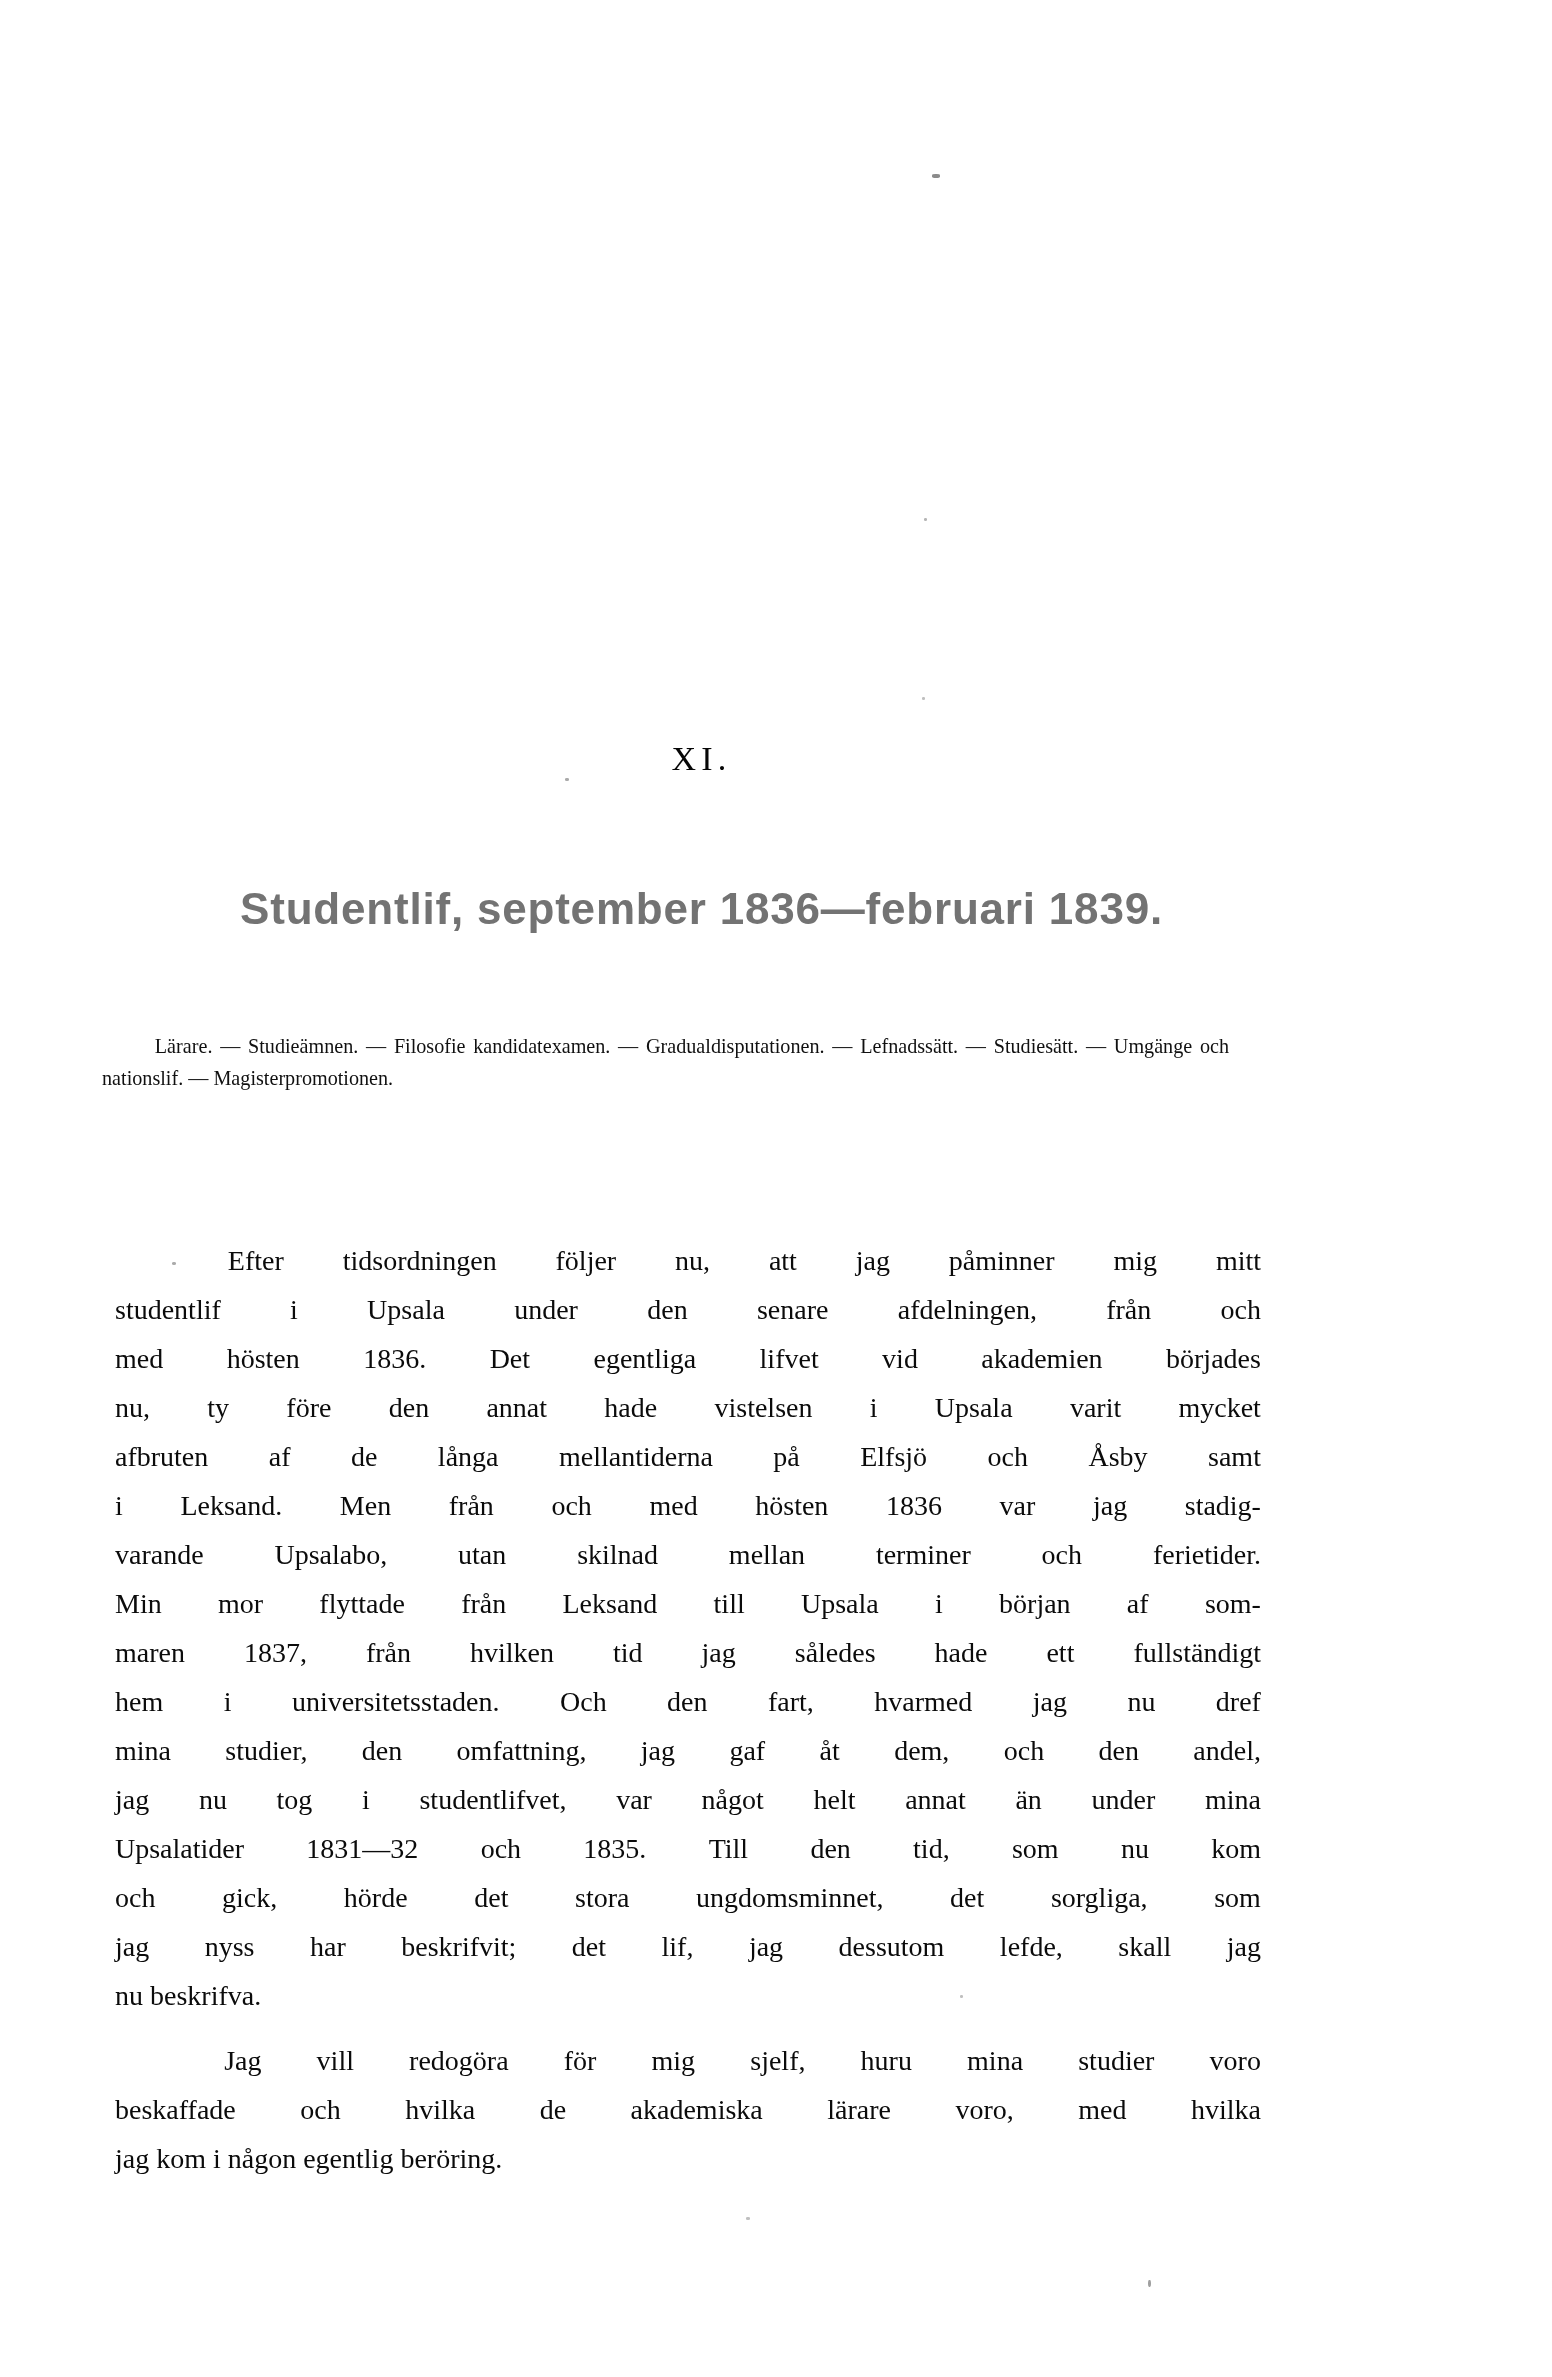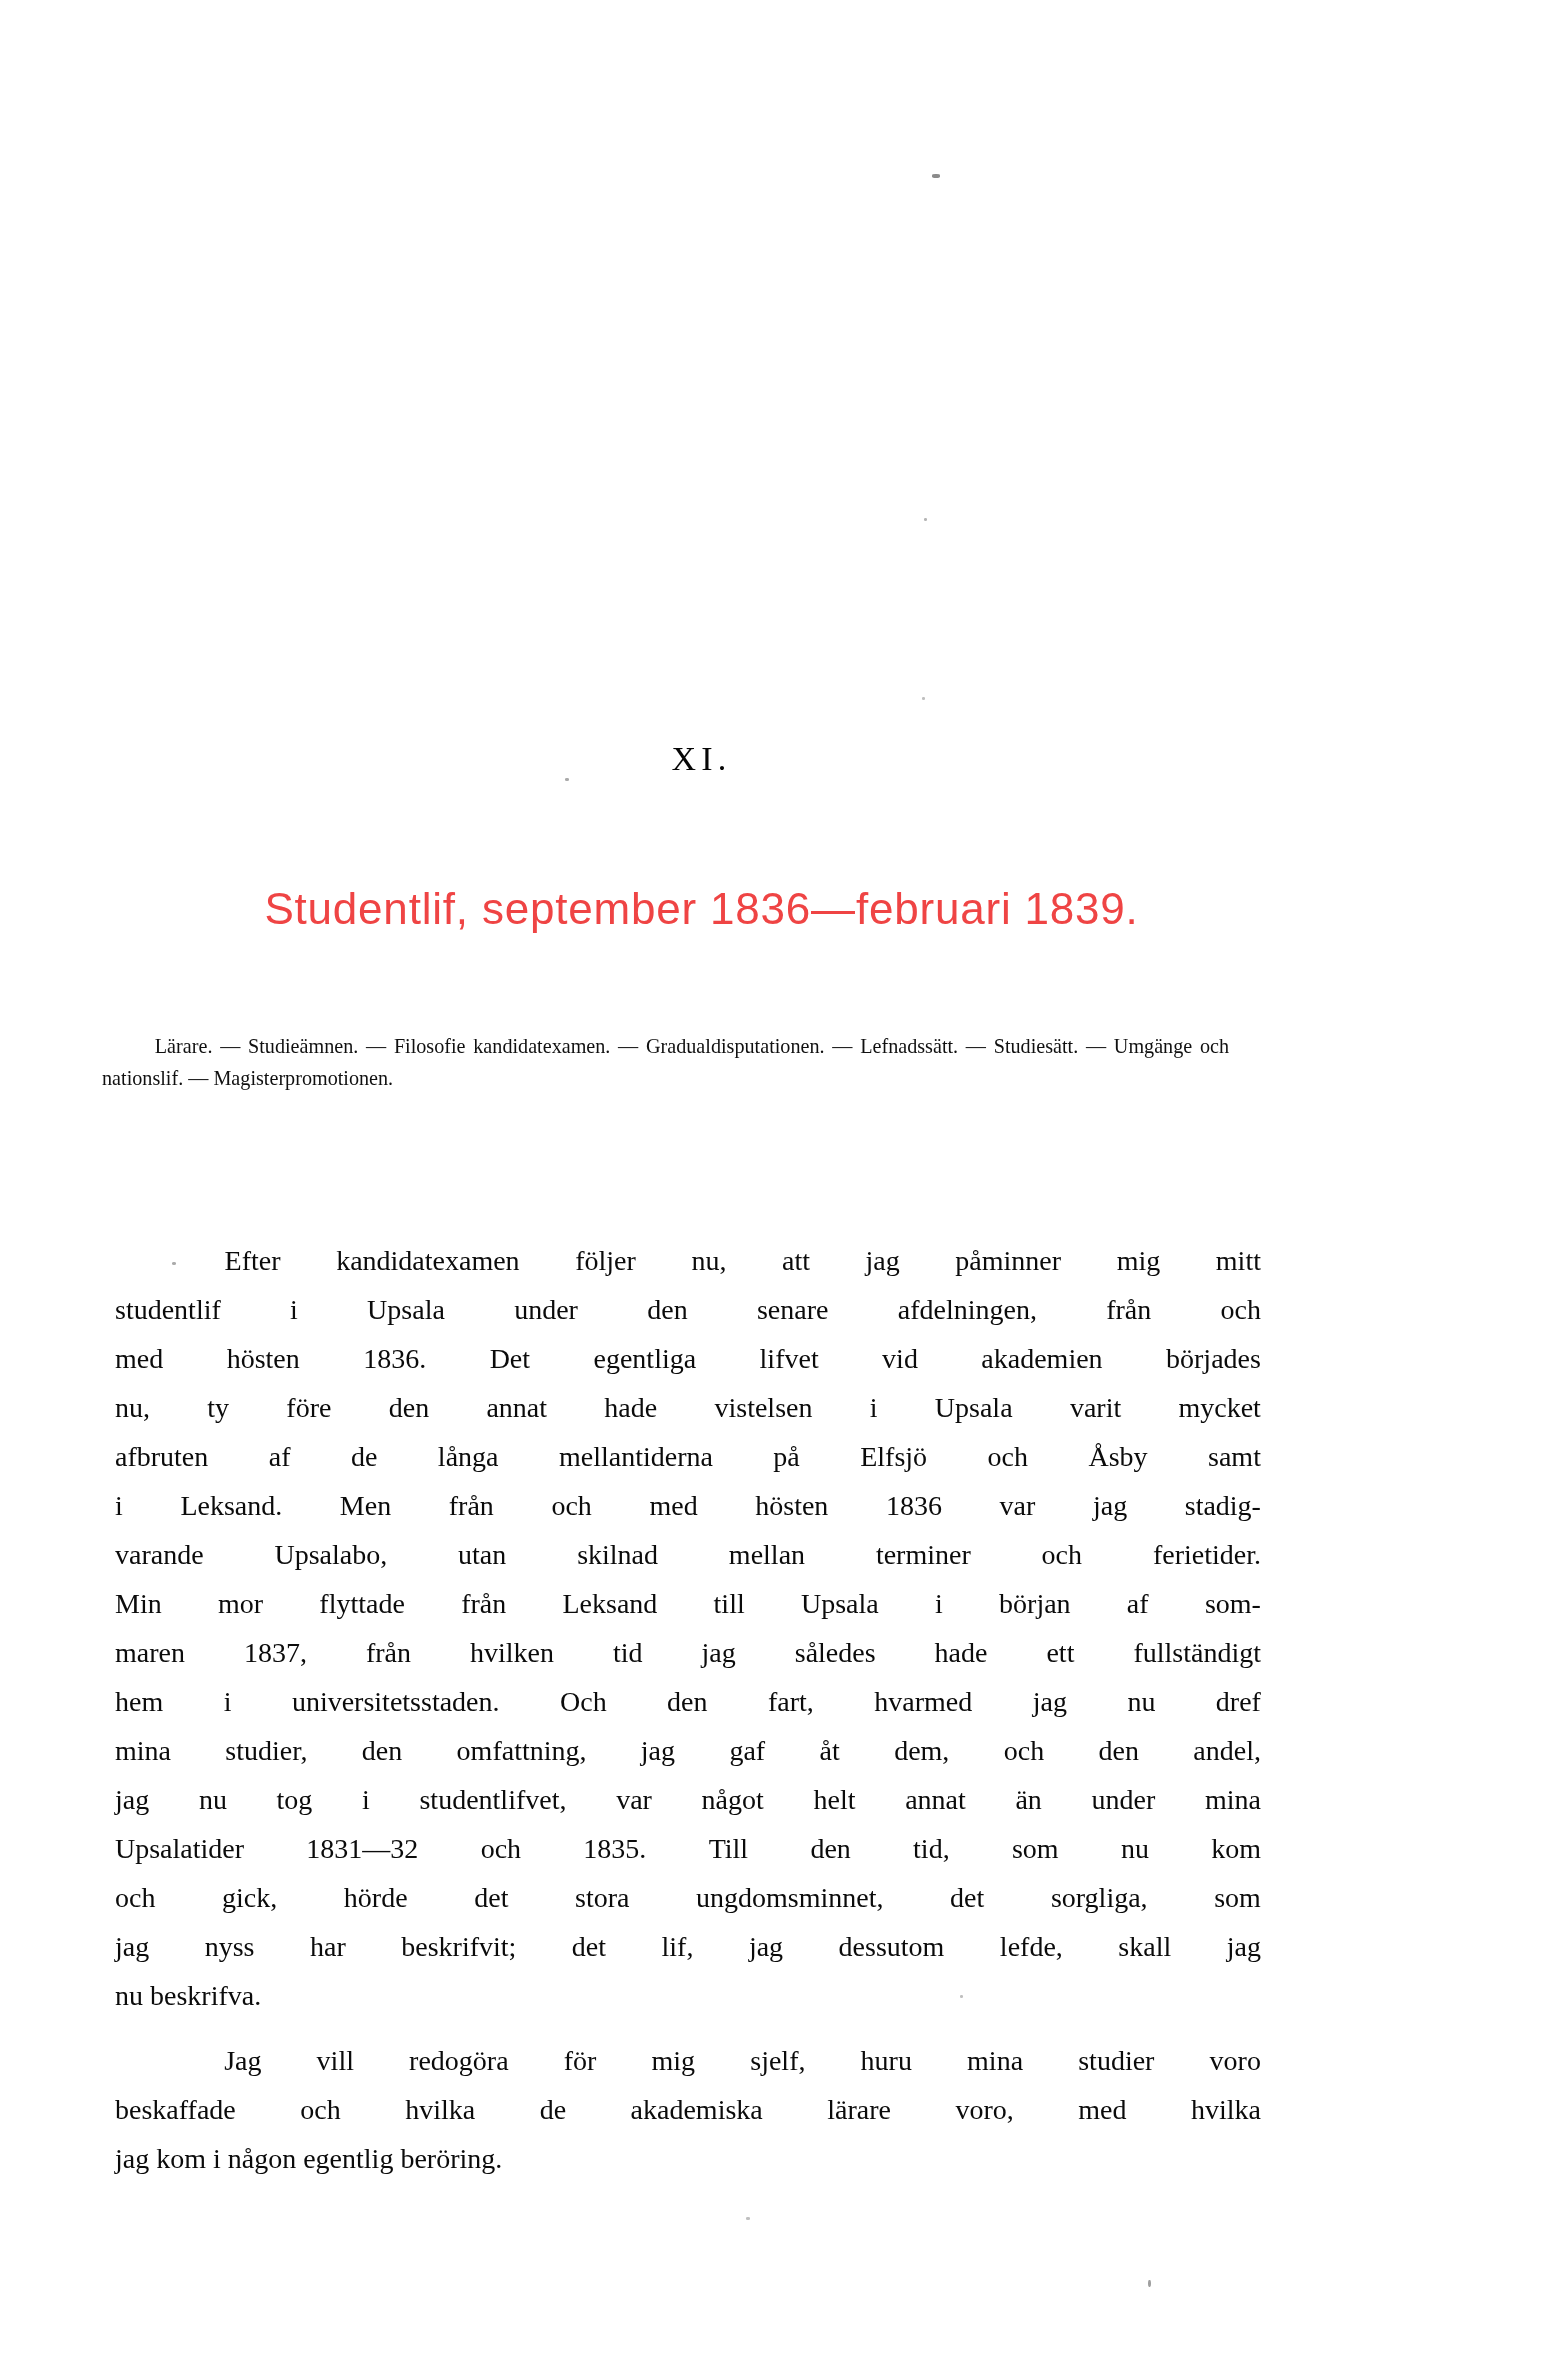--- a/index.html
+++ b/index.html
@@ -44,23 +44,23 @@
 
   
   .chapter-title {
     position: absolute;
     left: 0;
     top: 855px;
     width: 1403px;
     text-align: center;
     font-family: "Liberation Sans", "DejaVu Sans", sans-serif;
     font-size: 44px;
-    font-weight: 400;
+    font-weight: 700;
     letter-spacing: 0.8px;
-    color: #ef4444;
+    color: #737373;
     white-space: nowrap;
   }
 
   
   .summary {
     position: absolute;
     left: 102px;
     top: 1030px;
     width: 1174px;
     font-family: "Liberation Serif", "DejaVu Serif", serif;
@@ -138,21 +138,21 @@
 
   <h1 class="chapter-title">Studentlif, september 1836—februari 1839.</h1>
 
   <div class="summary">Lärare. — Studieämnen. — Filosofie kandidatexamen. — Gradualdisputationen. — Lefnadssätt. — Studiesätt. — Umgänge och nationslif. — Magisterpromotionen.</div>
 
   <div class="body-block">
     <p class="para" id="paragraph-1">
         <span class="line j">
           <span class="indent-spacer"></span>
           <span>Efter</span>
-          <span>kandidatexamen</span>
+          <span>tidsordningen</span>
           <span>följer</span>
           <span>nu,</span>
           <span>att</span>
           <span>jag</span>
           <span>påminner</span>
           <span>mig</span>
           <span>mitt</span>
         </span>
         <span class="line j">
           <span>studentlif</span>

